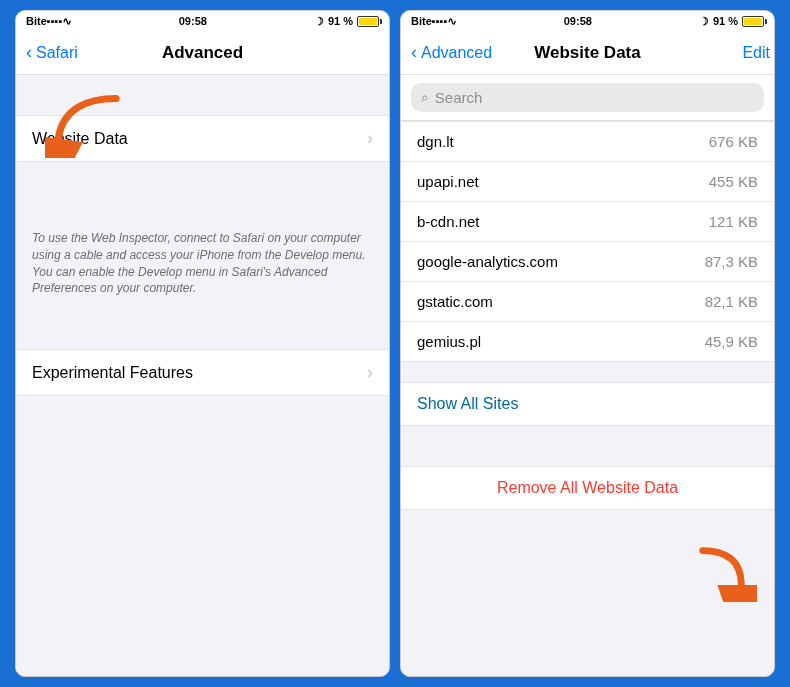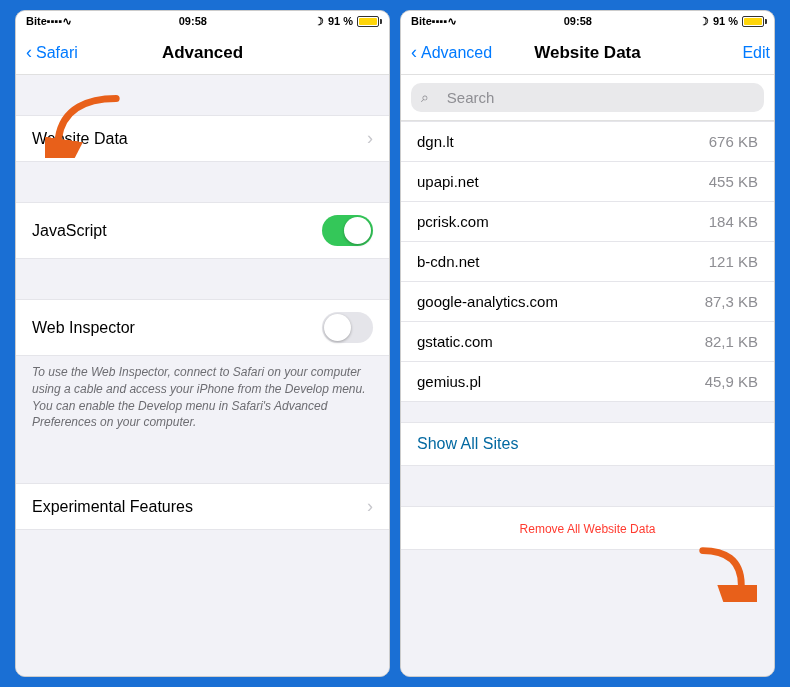--- a/index.html
+++ b/index.html
@@ -157,21 +157,21 @@
     }
     .search-input-box {
       background: #e9e9eb;
       border-radius: 10px;
       padding: 6px 10px;
       display: flex;
       align-items: center;
       gap: 6px;
     }
     .search-icon { color: #8e8e93; font-size: 14px; }
-    .search-text { color: #8e8e93; font-size: 15px; margin-left: 12px; }
+    .search-text { color: #8e8e93; font-size: 15px; }
     .data-list { background: #0369a1; }
     .data-cell {
       background: white;
       padding: 11px 16px;
       display: flex;
       align-items: center;
       justify-content: space-between;
       border-bottom: 1px solid #e5e5ea;
     }
     .data-cell:first-child { border-top: 1px solid #e5e5ea; }
@@ -186,21 +186,21 @@
     }
     .show-all-link { color: #0369a1; font-size: 16px; }
     .remove-all {
       background: white;
       padding: 12px 16px;
       text-align: center;
       border-top: 1px solid #e5e5ea;
       border-bottom: 1px solid #e5e5ea;
       margin-top: 20px;
     }
-    .remove-all-text { color: #ff3b30; font-size: 12px; }
+    .remove-all-text { color: #ff3b30; font-size: 16px; }
 
     
     .phone-wrapper {
       position: relative;
     }
 
     .arrow-svg {
       width: 80px;
       height: 70px;
     }
@@ -244,38 +244,24 @@
 
       <div class="section-group" data-name="website-data-section">
         <div class="cell" data-name="website-data-cell">
           <span class="cell-label" data-name="website-data-label">Website Data</span>
           <span class="cell-chevron" data-name="website-data-chevron-icon">›</span>
         </div>
       </div>
 
       <div class="section-gap" data-name="spacer2"></div>
 
-      <div class="section-group" data-name="javascript-section">
-        <div class="cell" data-name="javascript-cell">
-          <span class="cell-label" data-name="javascript-label">JavaScript</span>
-          <div class="toggle" data-name="javascript-toggle">
-            <div class="toggle-thumb" data-name="toggle-thumb"></div>
-          </div>
-        </div>
-      </div>
 
       <div class="section-gap" data-name="spacer3"></div>
 
       <div class="section-group" data-name="web-inspector-section">
-        <div class="cell" data-name="web-inspector-cell">
-          <span class="cell-label" data-name="web-inspector-label">Web Inspector</span>
-          <div class="toggle toggle-off" data-name="web-inspector-toggle">
-            <div class="toggle-thumb" data-name="web-inspector-toggle-thumb"></div>
-          </div>
-        </div>
         <p class="description-text" data-name="web-inspector-description">To use the Web Inspector, connect to Safari on your computer using a cable and access your iPhone from the Develop menu. You can enable the Develop menu in Safari's Advanced Preferences on your computer.</p>
       </div>
 
       <div class="section-gap" data-name="spacer4"></div>
 
       <div class="section-group" data-name="experimental-section">
         <div class="cell" data-name="experimental-cell">
           <span class="cell-label" data-name="experimental-label">Experimental Features</span>
           <span class="cell-chevron" data-name="experimental-chevron-icon">›</span>
         </div>
@@ -334,24 +320,20 @@
       <div class="data-list" data-name="data-list">
         <div class="data-cell" data-name="list-item">
           <span class="data-name" data-name="domain-label">dgn.lt</span>
           <span class="data-size" data-name="size-label">676 KB</span>
         </div>
         <div class="data-cell" data-name="list-item">
           <span class="data-name" data-name="domain-label">upapi.net</span>
           <span class="data-size" data-name="size-label">455 KB</span>
         </div>
         <div class="data-cell" data-name="list-item">
-          <span class="data-name" data-name="domain-label">pcrisk.com</span>
-          <span class="data-size" data-name="size-label">184 KB</span>
-        </div>
-        <div class="data-cell" data-name="list-item">
           <span class="data-name" data-name="domain-label">b-cdn.net</span>
           <span class="data-size" data-name="size-label">121 KB</span>
         </div>
         <div class="data-cell" data-name="list-item">
           <span class="data-name" data-name="domain-label">google-analytics.com</span>
           <span class="data-size" data-name="size-label">87,3 KB</span>
         </div>
         <div class="data-cell" data-name="list-item">
           <span class="data-name" data-name="domain-label">gstatic.com</span>
           <span class="data-size" data-name="size-label">82,1 KB</span>

